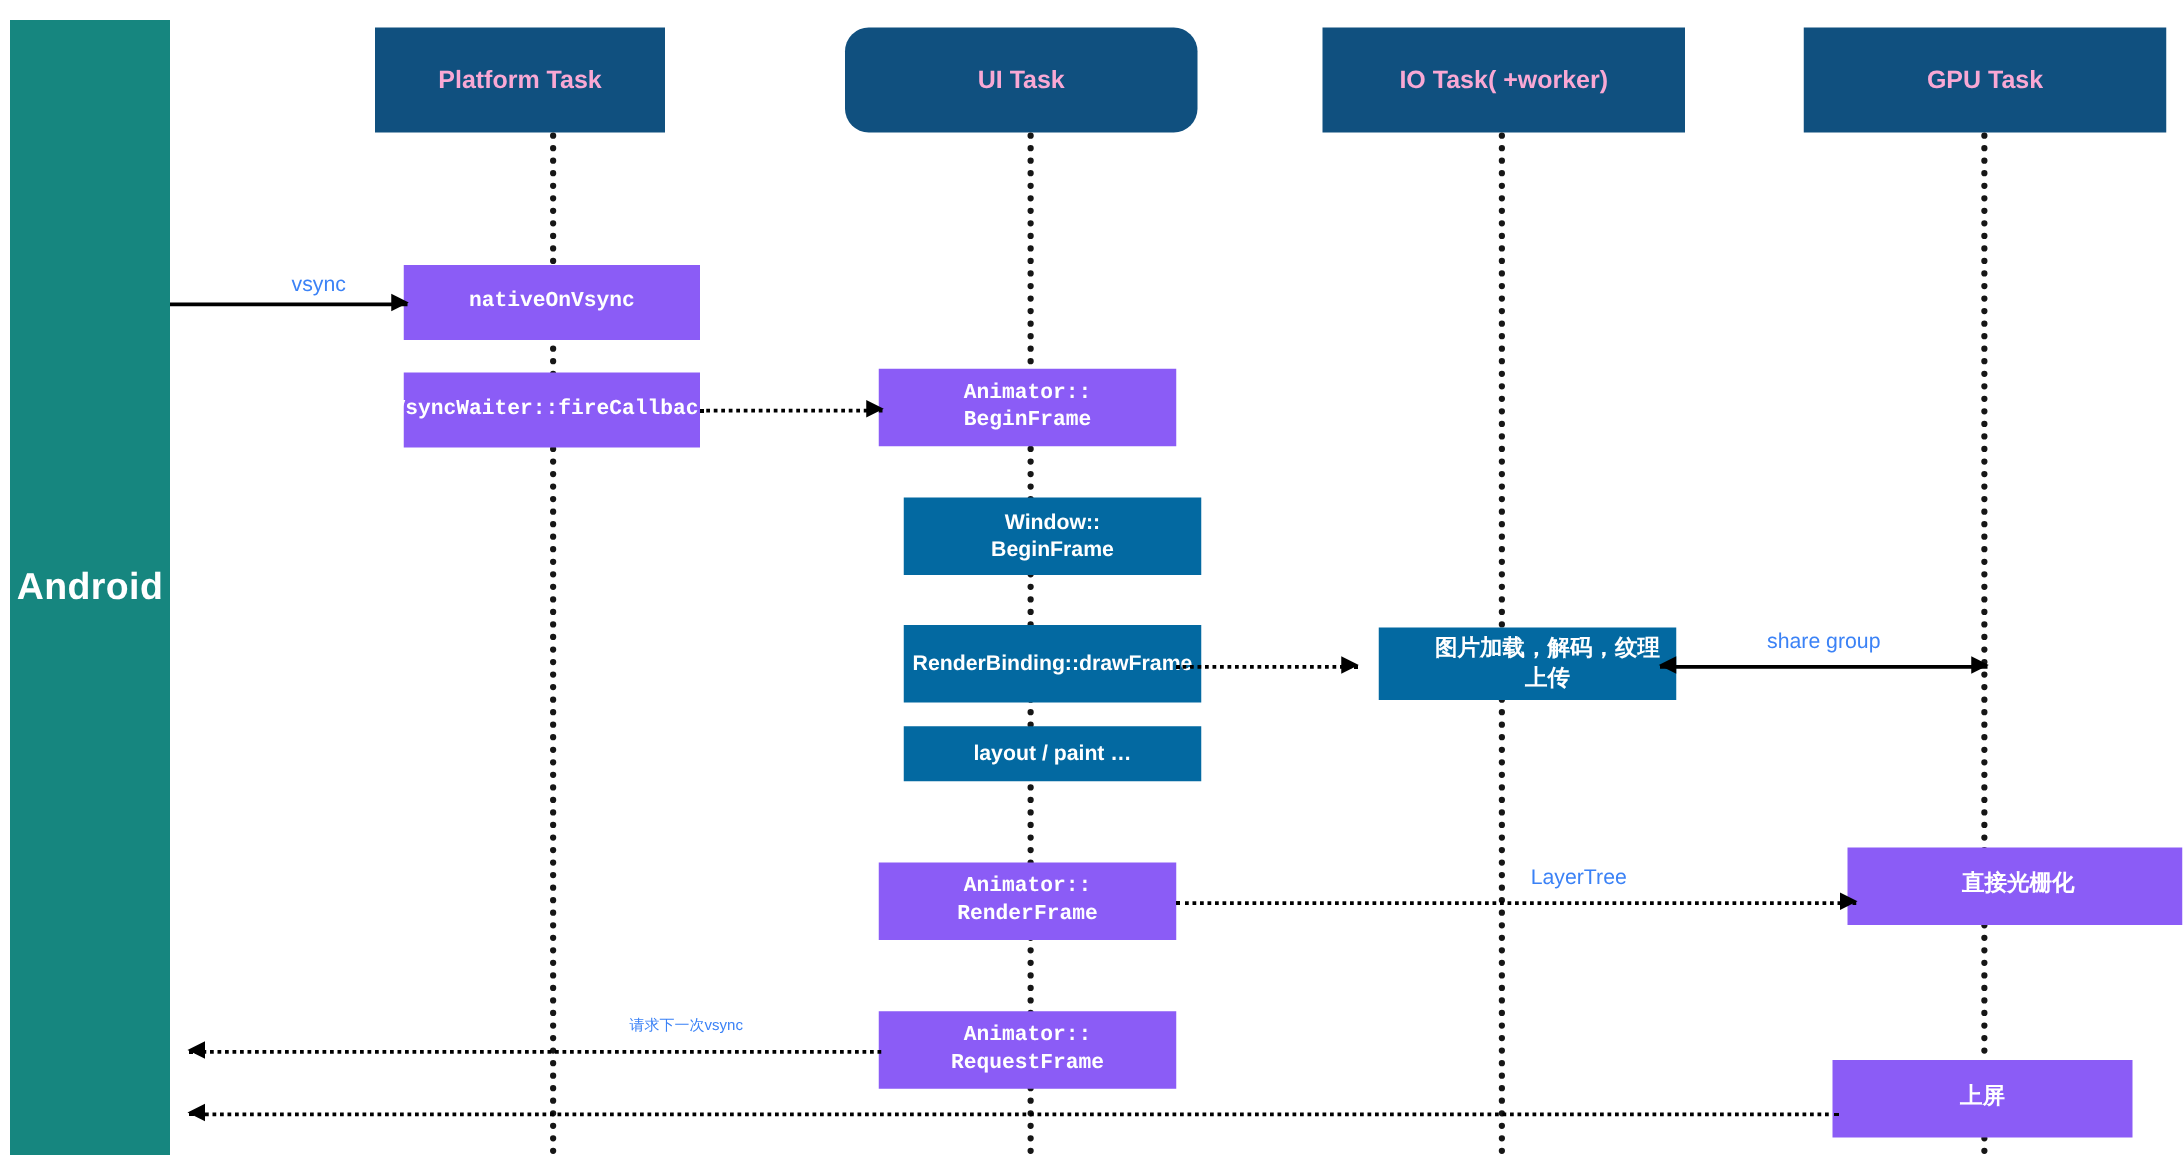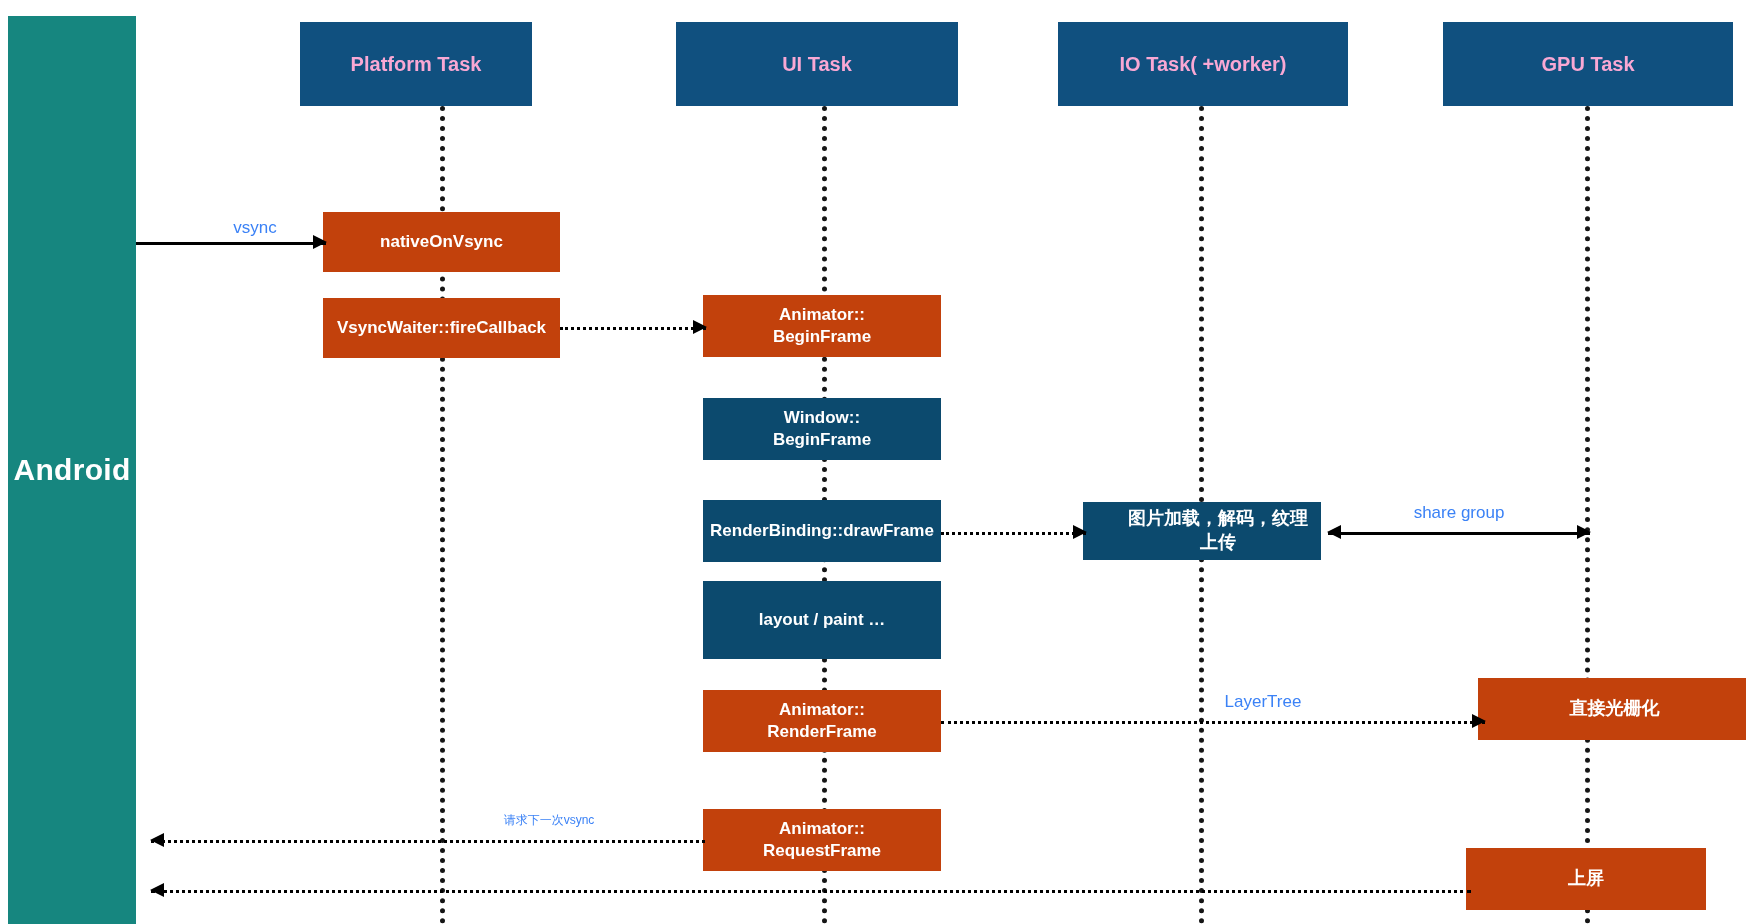--- a/index.html
+++ b/index.html
@@ -71,22 +71,22 @@
     justify-content: center;
     text-align: center;
     color: #ffffff;
     font-weight: 700;
     font-size: 17px;
     line-height: 1.32;
     z-index: 3;
     padding: 0 6px;
     box-sizing: border-box;
   }
-  .act.blue  { background: #c2410c; }
-  .act.green { background: #0c4a6e; }
+  .act.blue  { background: #8b5cf6; font-family: Liberation Mono, monospace; }
+  .act.green { background: #0369a1; margin-left: 20px; }
   .act.cn    { font-size: 18px; }
 
   
   .msg {
     position: absolute;
     height: 0;
     z-index: 4;
   }
   .msg .line {
     position: absolute;
@@ -127,21 +127,21 @@
 </style>
 </head>
 <body>
 
 <div id="canvas">
 
   <div class="actor-bar actor-android">Android</div>
 
   <div class="col-header" style="left:300px; width:232px;">Platform Task</div>
 
-  <div class="col-header" style="left:676px; width:282px;">UI Task</div>
+  <div class="col-header" style="left:676px; width:282px;border-radius:19px;">UI Task</div>
 
   <div class="col-header" style="left:1058px; width:290px;">IO Task( +worker)</div>
 
   <div class="col-header" style="left:1443px; width:290px;">GPU Task</div>
 
   <div class="lifeline" style="left:440px;"></div>
   <div class="lifeline" style="left:822px;"></div>
   <div class="lifeline" style="left:1199px;"></div>
   <div class="lifeline" style="left:1585px;"></div>
 
@@ -162,21 +162,21 @@
   <div class="act green" style="left:703px; top:398px; width:238px; height:62px; flex-direction:column;">
     <span>Window::</span>
     <span>BeginFrame</span>
   </div>
 
   <div class="act green" style="left:703px; top:500px; width:238px; height:62px; flex-direction:row;">
     <span>RenderBinding::</span>
     <span>drawFrame</span>
   </div>
 
-  <div class="act green" style="left:703px; top:581px; width:238px; height:78px;">
+  <div class="act green" style="left:703px; top:581px; width:238px; height:44px;">
     <span>layout / paint …</span>
   </div>
 
   <div class="act blue" style="left:703px; top:690px; width:238px; height:62px; flex-direction:column;">
     <span>Animator::</span>
     <span>RenderFrame</span>
   </div>
 
   <div class="act blue" style="left:703px; top:809px; width:238px; height:62px; flex-direction:column;">
     <span>Animator::</span>

